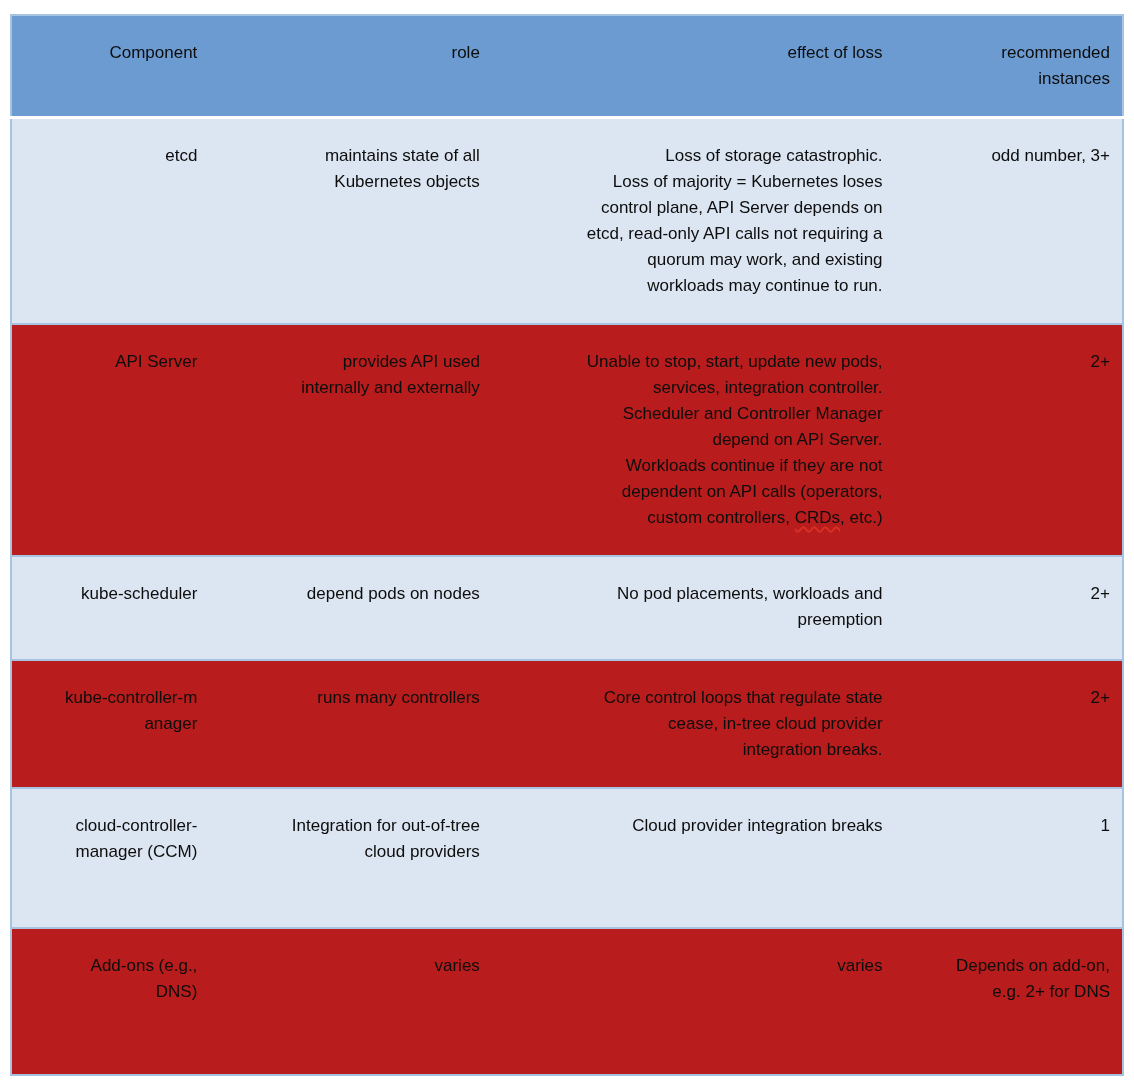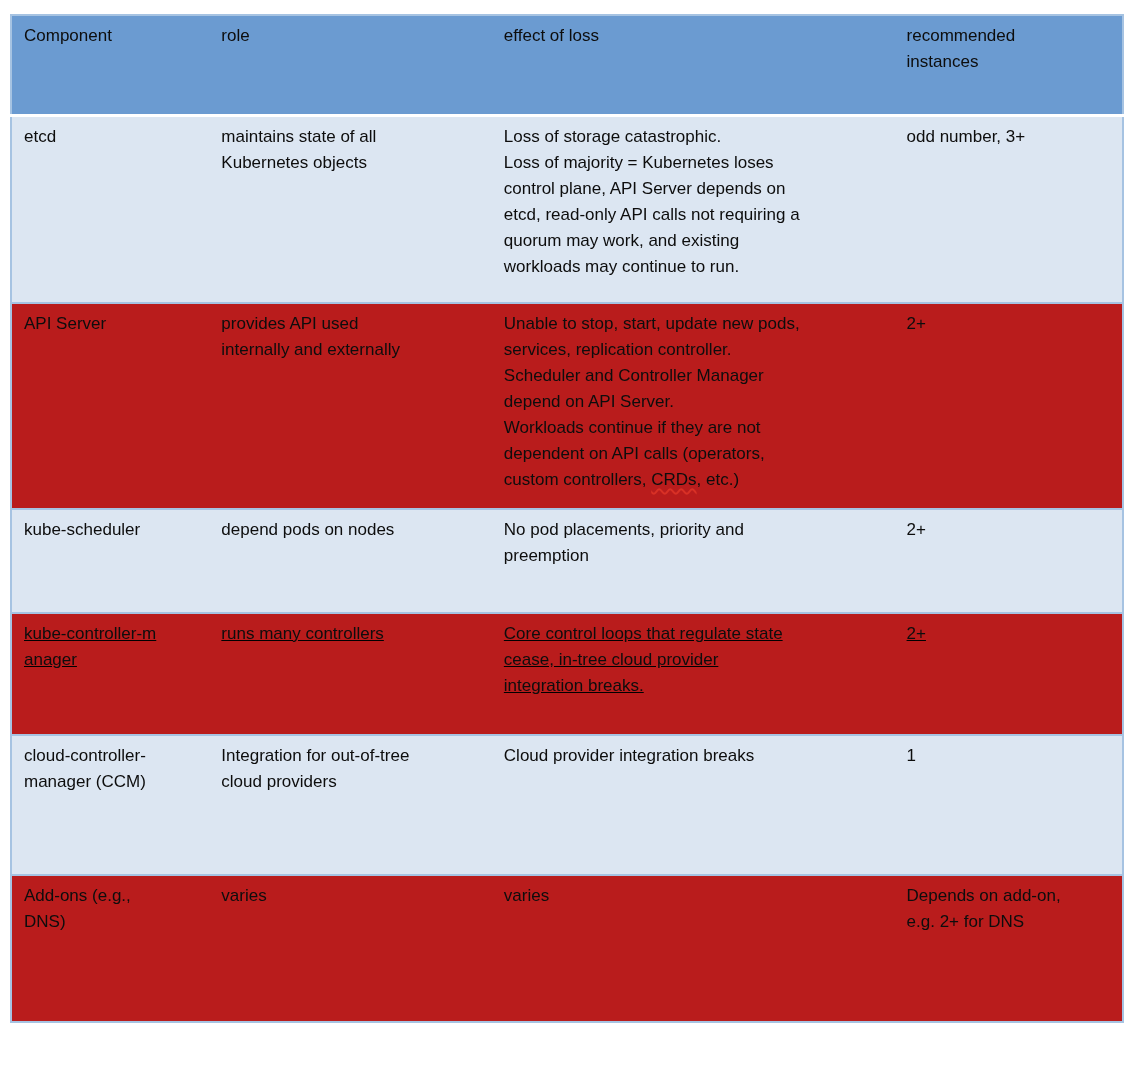--- a/index.html
+++ b/index.html
@@ -19,43 +19,43 @@
     table-layout: fixed;
     width: 1114px;
     border: 2px solid #a6c3e2;
   }
   col.c1 { width: 198px; }
   col.c2 { width: 282px; }
   col.c3 { width: 402px; }
   col.c4 { width: 228px; }
   th, td {
     vertical-align: top;
-    text-align: left;
-    padding: 7px 12px;
+    text-align: right;
+    padding: 24px 12px;
     font-size: 17px;
     line-height: 26px;
     font-weight: 400;
     color: #0d0d0d;
     white-space: pre-line;
     overflow-wrap: break-word;
   }
   thead tr { height: 100px; }
   thead th {
     background: #6b9bd1;
     border-bottom: 3px solid #ffffff;
   }
   tbody td {
     border-top: 2px solid #a6c3e2;
     background: #b91c1c;
   }
   tbody tr.shaded td { background: #dce6f2; }
   tbody tr:nth-child(1) { height: 188px; border-radius: 20px; }
   tbody tr:nth-child(2) { height: 206px; }
   tbody tr:nth-child(3) { height: 104px; }
-  tbody tr:nth-child(4) { height: 122px; text-decoration: underline; }
+  tbody tr:nth-child(4) { height: 122px; }
   tbody tr:nth-child(5) { height: 140px; }
   tbody tr:nth-child(6) { height: 147px; }
   .squiggle {
     text-decoration-line: underline;
     text-decoration-style: wavy;
     text-decoration-color: #d93025;
     text-decoration-thickness: 2px;
     text-underline-offset: 3px;
   }
 </style>
@@ -90,32 +90,32 @@
 etcd, read-only API calls not requiring a
 quorum may work, and existing
 workloads may continue to run.</td>
         <td>odd number, 3+</td>
       </tr>
       <tr>
         <td>API Server</td>
         <td>provides API used
 internally and externally</td>
         <td><span>Unable to stop, start, update new pods,
-services, replication controller.
+services, integration controller.
 Scheduler and Controller Manager
 depend on API Server.
 Workloads continue if they are not
 dependent on API calls (operators,
 custom controllers, </span><span class="squiggle">CRDs</span><span>, etc.)</span></td>
         <td>2+</td>
       </tr>
       <tr class="shaded">
         <td>kube-scheduler</td>
         <td>depend pods on nodes</td>
-        <td>No pod placements, priority and
+        <td>No pod placements, workloads and
 preemption</td>
         <td>2+</td>
       </tr>
       <tr>
         <td>kube-controller-m
 anager</td>
         <td>runs many controllers</td>
         <td>Core control loops that regulate state
 cease, in-tree cloud provider
 integration breaks.</td>

